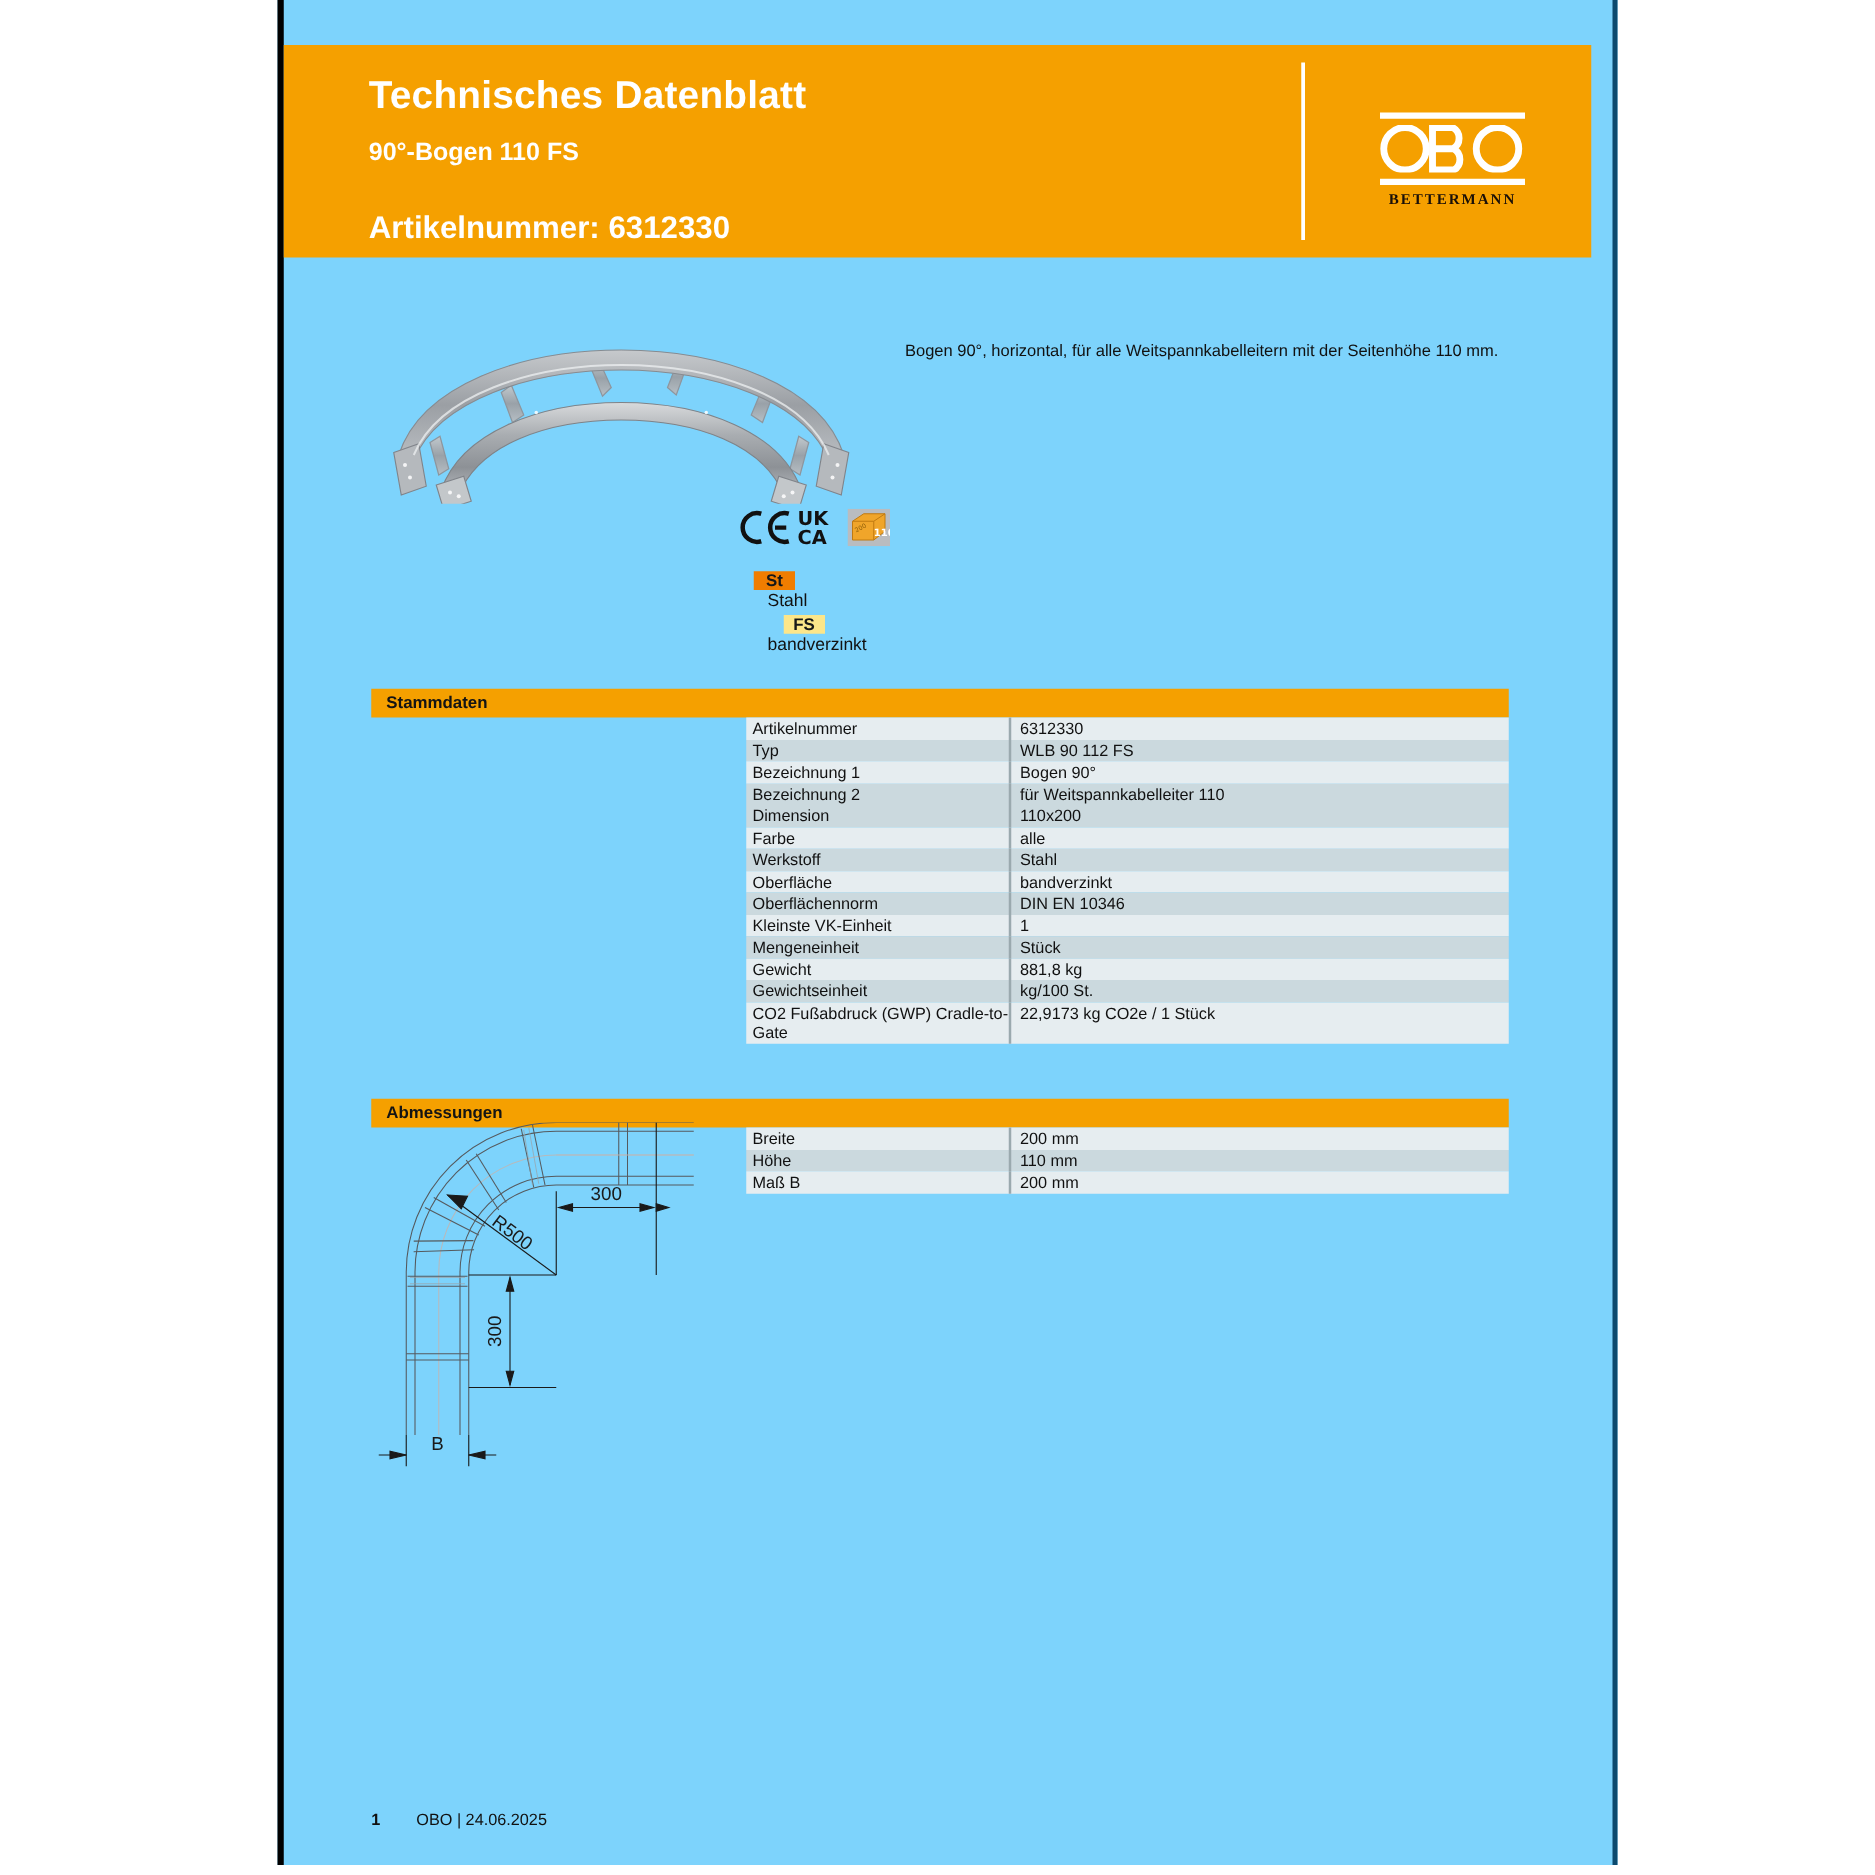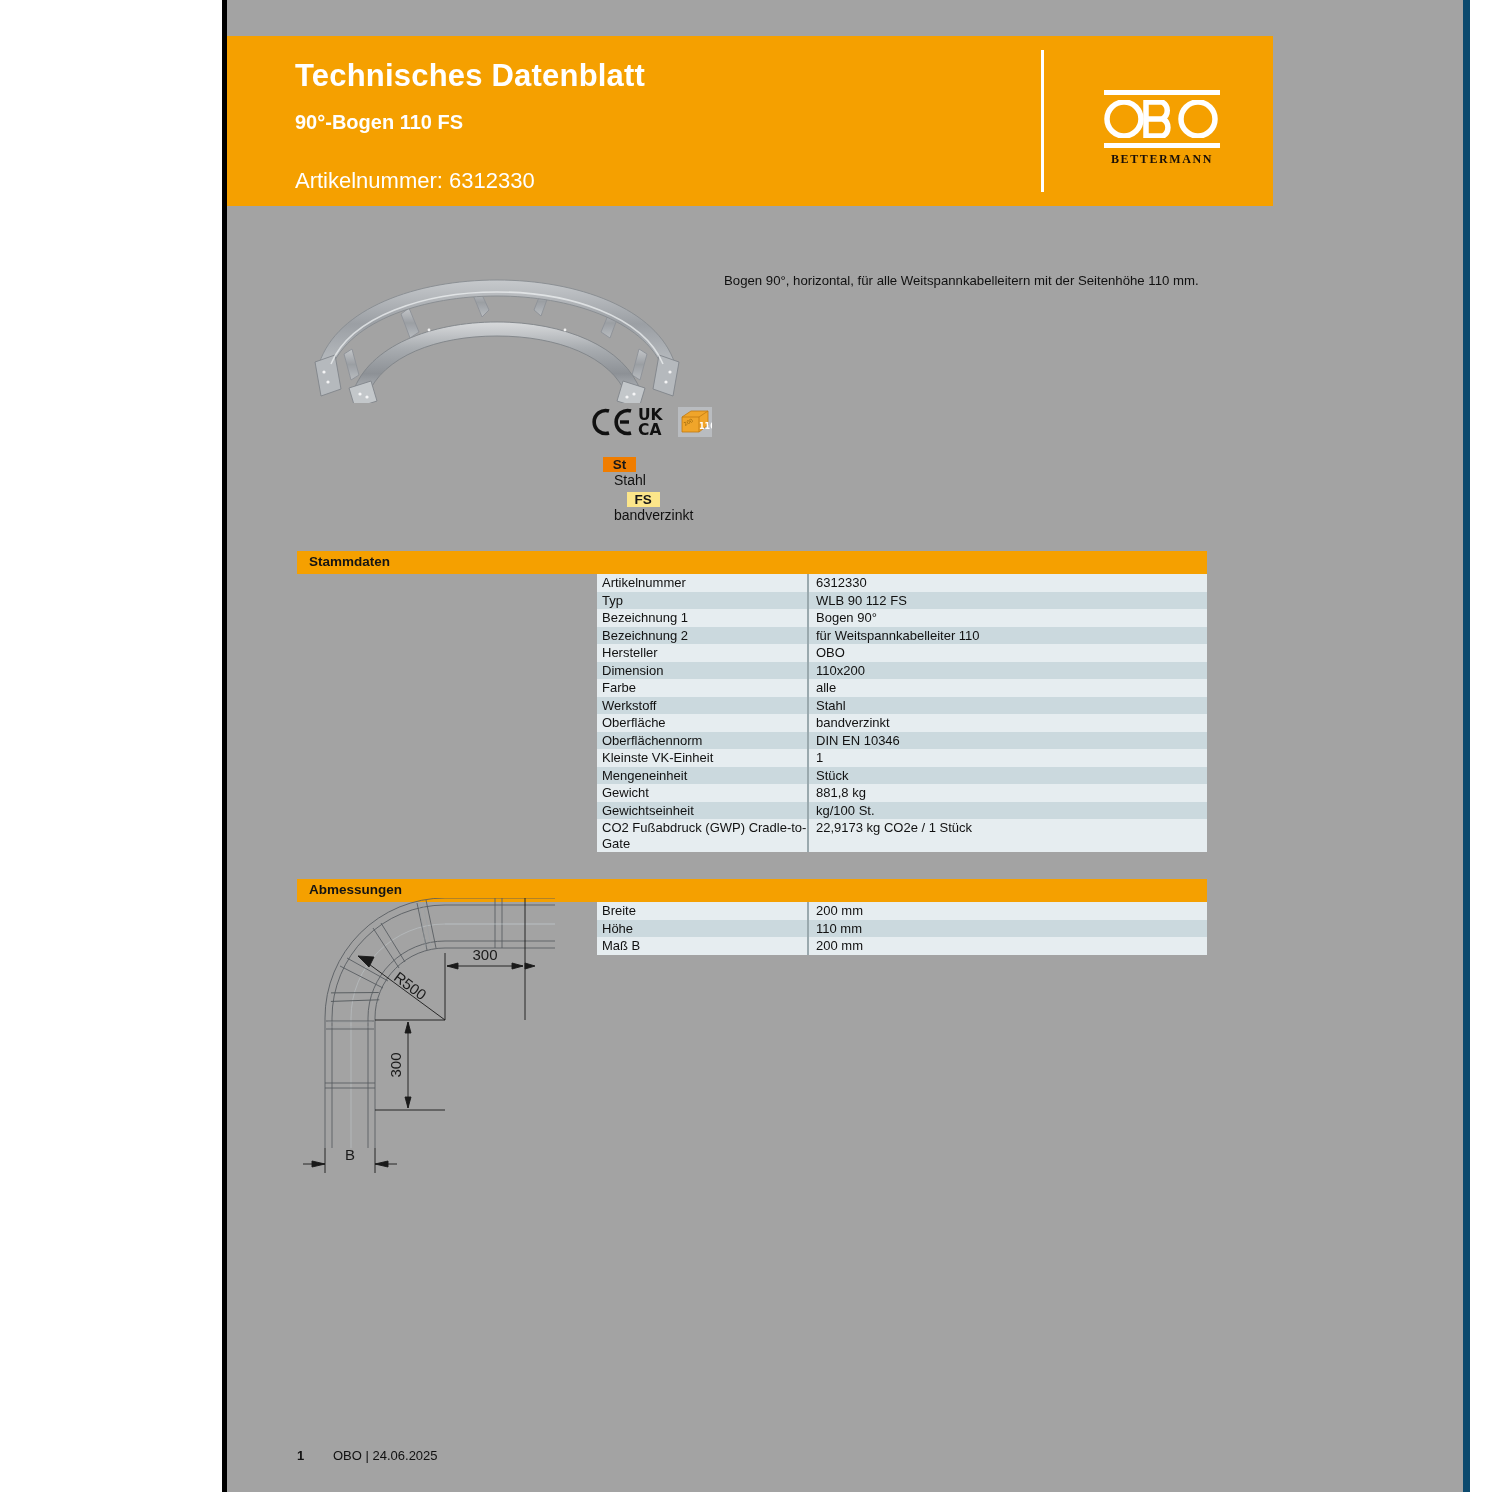--- a/index.html
+++ b/index.html
@@ -13,25 +13,25 @@
     font-family: "Liberation Sans", sans-serif;
     overflow: hidden;
     position: relative;
   }
 
   
   #page {
     position: absolute;
     left: 222px;
     top: 0px;
-    width: 1248px;
+    width: 1072px;
     height: 1492px;
-    background: #a3a3a3;
+    background: #7dd3fc;
     border-left: 5px solid #000000;
-    border-right: 7px solid #0c4a6e;
+    border-right: 4px solid #0c4a6e;
     box-sizing: border-box;
   }
   #page-inner {
     position: absolute;
     left: 0; top: 0; right: 0; bottom: 0;
   }
 
   
   #header {
     position: absolute;
@@ -60,22 +60,22 @@
     left: 68px; top: 75px;
     color: #ffffff;
     font-size: 20px;
     font-weight: bold;
     white-space: nowrap;
   }
   #hdr-article {
     position: absolute;
     left: 68px; top: 132px;
     color: #ffffff;
-    font-size: 22px;
-    font-weight: normal;
+    font-size: 25px;
+    font-weight: bold;
     white-space: nowrap;
   }
   #hdr-divider {
     position: absolute;
     left: 814px; top: 14px;
     width: 3px; height: 142px;
     background: #ffffff;
   }
   #hdr-right {
     position: absolute;
@@ -380,24 +380,20 @@
             <td class="v">WLB 90 112 FS</td>
           </tr>
           <tr class="r0">
             <td class="k">Bezeichnung 1</td>
             <td class="v">Bogen 90°</td>
           </tr>
           <tr class="r1">
             <td class="k">Bezeichnung 2</td>
             <td class="v">für Weitspannkabelleiter 110</td>
           </tr>
-          <tr class="r0">
-            <td class="k">Hersteller</td>
-            <td class="v">OBO</td>
-          </tr>
           <tr class="r1">
             <td class="k">Dimension</td>
             <td class="v">110x200</td>
           </tr>
           <tr class="r0">
             <td class="k">Farbe</td>
             <td class="v">alle</td>
           </tr>
           <tr class="r1">
             <td class="k">Werkstoff</td>

